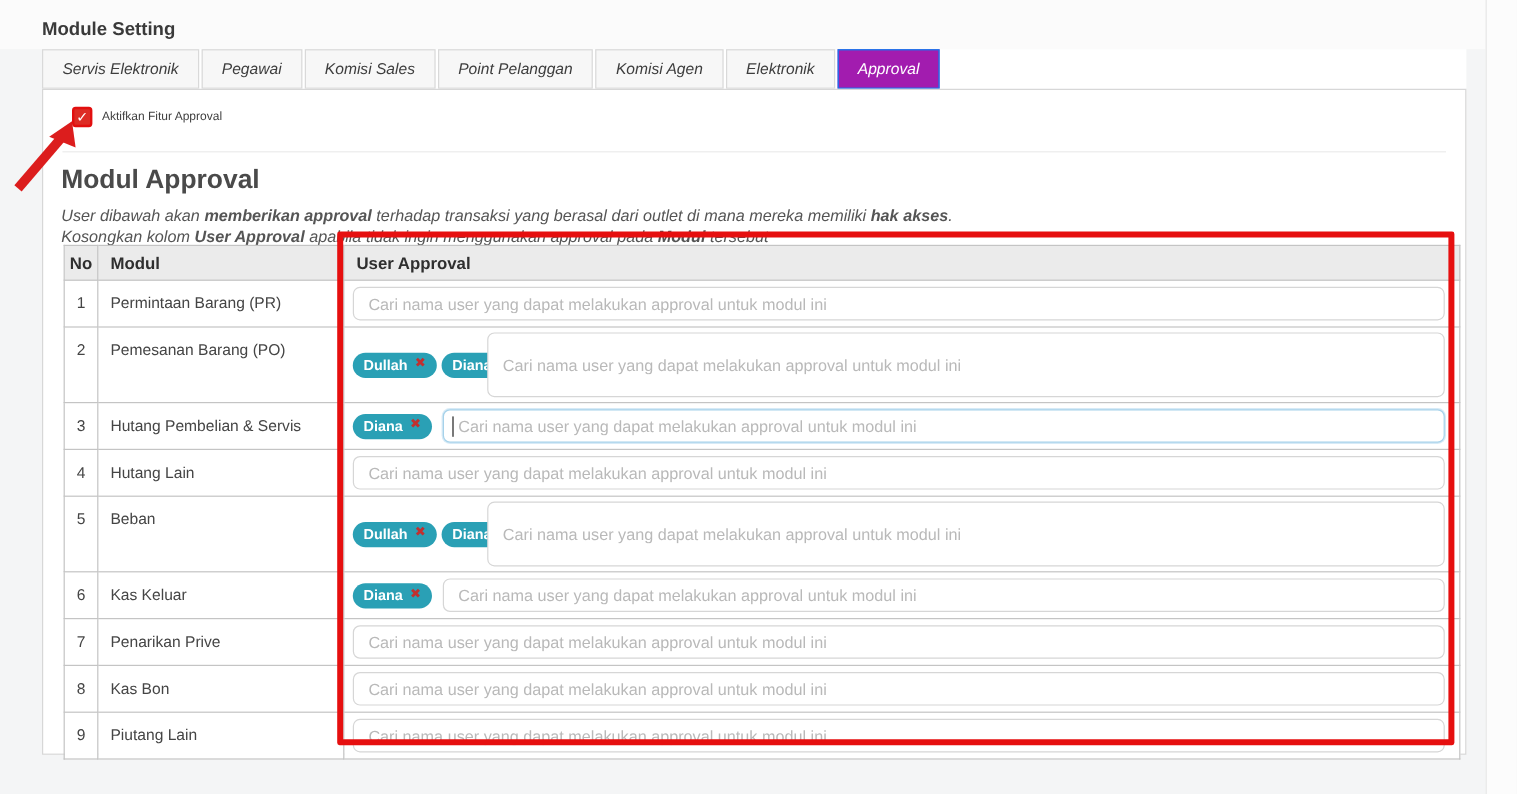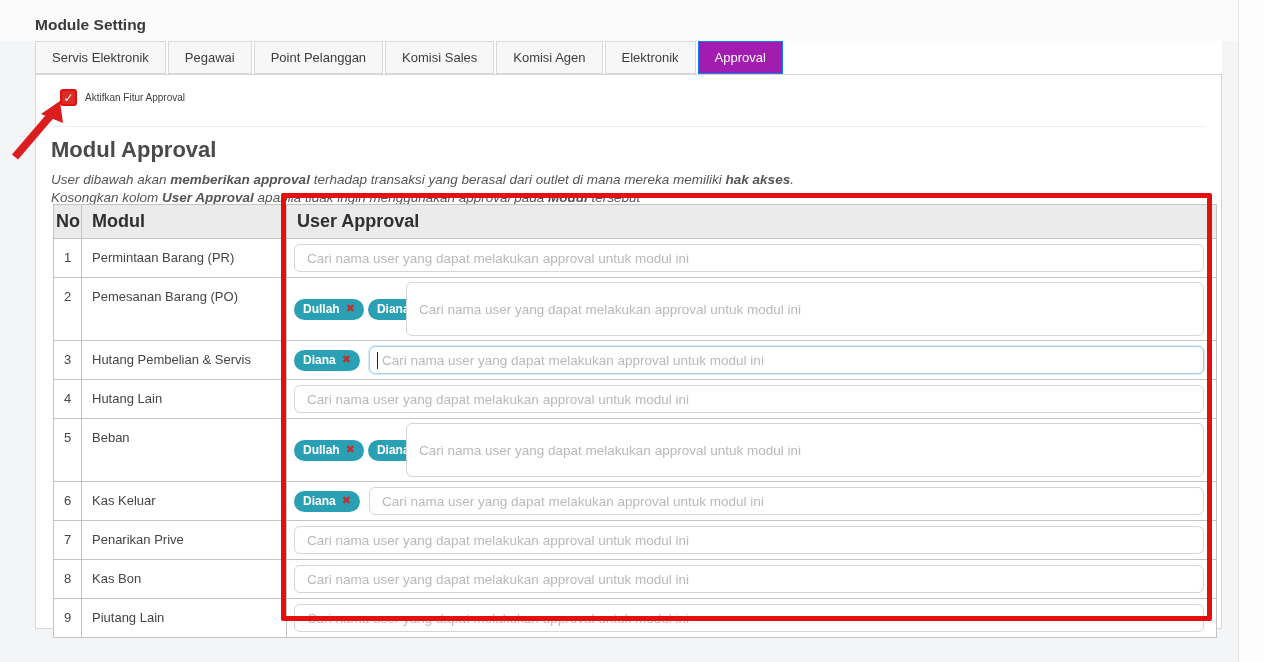--- a/index.html
+++ b/index.html
@@ -9,21 +9,21 @@
     background:#f4f5f6;
     position:relative;
     color:#444;
   }
   .top-band { position:absolute; left:0; top:0; width:1264px; height:41px; background:#fbfbfb; }
   .scroll-gutter { position:absolute; top:0; right:0; width:26px; height:662px; background:#fcfcfc; border-left:1px solid #e7e7e7; }
 
   .page-title { position:absolute; left:35px; top:16px; font-size:15.5px; font-weight:bold; color:#3a3a3a; }
 
   
-  .tabstrip { position:absolute; left:35px; top:41px; width:1187px; height:33px; background:#ffffff; display:flex; }
+  .tabstrip { position:absolute; left:35px; top:41px; width:1187px; height:33px; background:#ffffff; display:flex;font-style:italic; }
   .tab {
     height:33px; padding:0 16px; display:flex; align-items:center;
     background:#f7f7f7; border:1px solid #d9d9d9; margin-right:2px;
     font-size:13px; color:#3d3d3d; cursor:pointer; white-space:nowrap;
   }
   .tab.active { background:#a21caf; border-color:#0b7ef4; color:#ffffff; }
 
   
   .panel {
     position:absolute; left:35px; top:74px; width:1187px; height:555px;
@@ -43,21 +43,21 @@
   .section-title { position:absolute; left:15px; top:62px; font-size:22px; font-weight:600; color:#4a4a4a; }
   .desc { position:absolute; left:15px; font-size:13.5px; font-style:italic; color:#555; }
   .desc b { font-weight:bold;text-align:center; }
   .desc.l1 { top:97px; }
   .desc.l2 { top:115px; }
 
   
   table.mod { position:absolute; left:17px; top:129px; width:1163px; border-collapse:collapse; table-layout:fixed; }
   table.mod th, table.mod td { border:1px solid #c4c4c4; vertical-align:top; }
   table.mod th {
-    background:#ebebeb; font-size:18px; font-weight:bold; color:#2f2f2f;
+    background:#ebebeb; font-size:14px; font-weight:bold; color:#2f2f2f;
     text-align:left; padding:6px 10px; height:29px;
   }
   table.mod th.c-no { text-align:center; padding:6px 2px; }
   table.mod td { background:#fff; font-size:13px; color:#454545; }
   td.c-no { text-align:center; padding-top:11px; height:38px; }
   td.c-mod { padding:11px 8px 6px 10px; }
   td.c-ua { padding:4px 12px 4px 7px; }
   tr.tall td.c-no, tr.tall td.c-ua, tr.tall td.c-mod { height:63px; }
 
   .ua-inner { display:flex; align-items:center; min-height:30px; height:100%; }
@@ -94,22 +94,22 @@
 <body>
 
 <div class="top-band"></div>
 <div class="scroll-gutter"></div>
 
 <div class="page-title">Module Setting</div>
 
 <div class="tabstrip" id="tabstrip">
     <div class="tab">Servis Elektronik</div>
     <div class="tab">Pegawai</div>
+    <div class="tab">Komisi Sales</div>
     <div class="tab">Point Pelanggan</div>
-    <div class="tab">Komisi Sales</div>
     <div class="tab">Komisi Agen</div>
     <div class="tab">Elektronik</div>
     <div class="tab active">Approval</div>
   </div>
 
 <div class="panel">
   <div class="cb-row">
     <div class="checkbox">
       <span>✓</span>
     </div>

